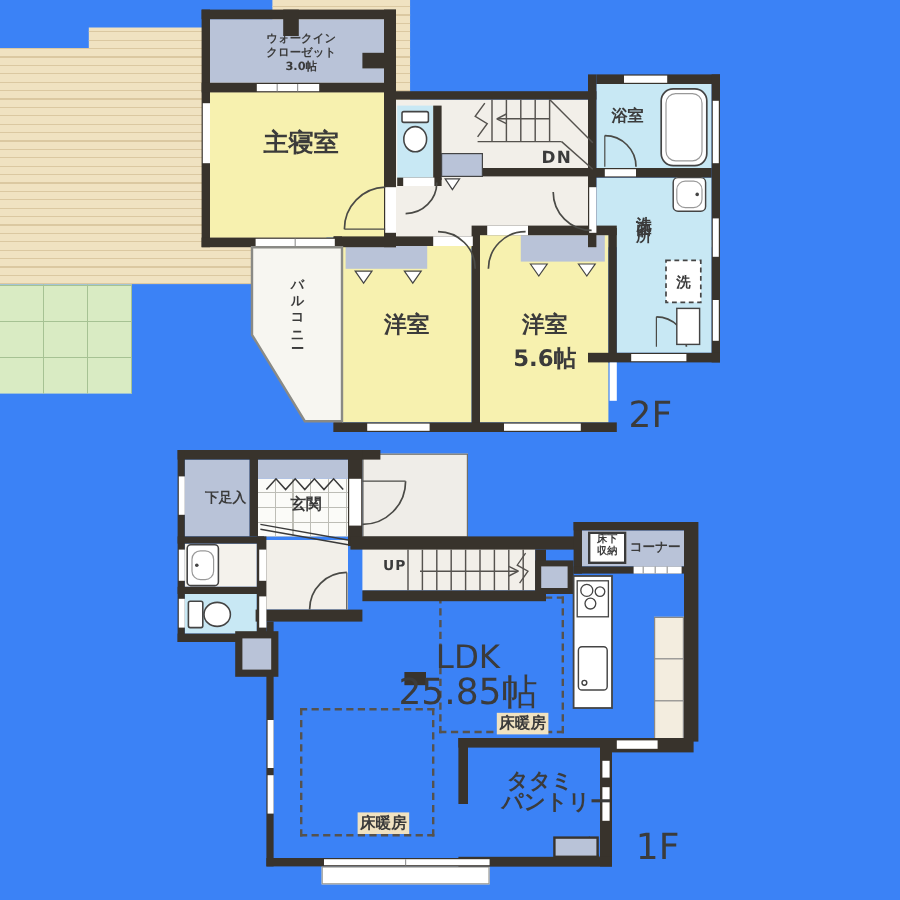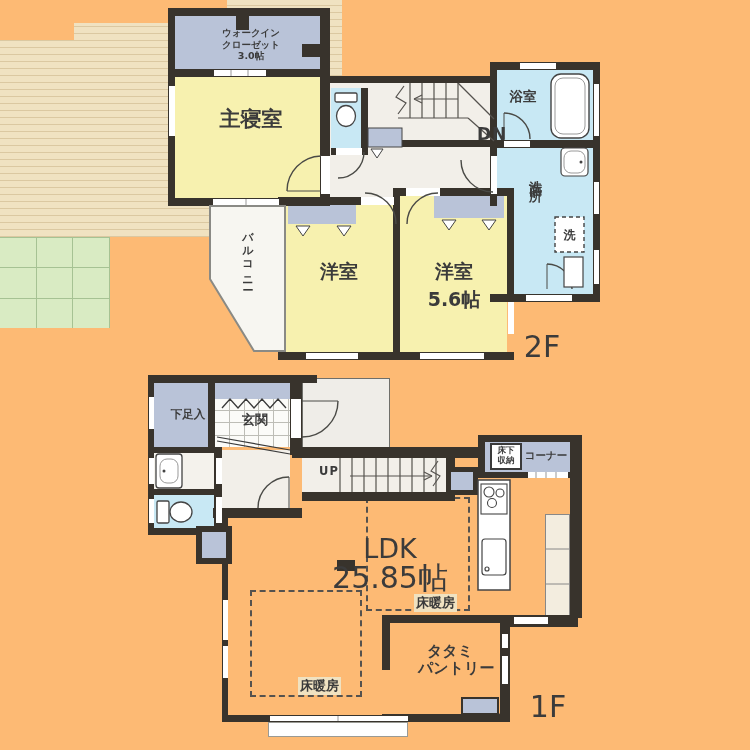--- a/index.html
+++ b/index.html
@@ -1,16 +1,16 @@
 <!DOCTYPE html>
 <html style="--wall: #38332C; --yellow: #F7F1AF; --gray: #B9C3D8; --blue: #C8E8F4; --cream: #F2EFE9; --wood: #F0E2C1; --tatami: #D9EBC3; --ink: #3B3B3B;"><head>
 <meta charset="utf-8">
 <style>
   html,body{margin:0;padding:0;background:#fff;}
-  #plan{position:relative;width:750px;height:750px;background:#fdba74;overflow:hidden;
+  #plan{position:relative;width:750px;height:750px;background:#3b82f6;overflow:hidden;
         font-family:"DejaVu Sans",sans-serif;}
   #plan *{box-sizing:border-box;}
   .rm,.w,.x,.t{position:absolute;}
   .w{background:var(--wall);z-index:3;}
   .thin{background:var(--wall);z-index:3;}
   .x{background:#fff;z-index:4;}
   .rm{z-index:1;}
   .t{z-index:6;color:var(--ink);font-weight:600;text-align:center;white-space:nowrap;}
   .vert{writing-mode:vertical-rl;text-orientation:upright;}
   .yellow{background:var(--yellow);}
@@ -295,21 +295,21 @@
     <div>クローゼット</div>
     <div>3.0帖</div>
   </div>
   <div class="t" style="left:186px;top:104px;width:130px;font-size:21px;line-height:30px">
     <div>主寝室</div>
   </div>
   <div class="t vert" style="left:239px;top:224px;font-size:11px;letter-spacing:2.5px">バルコニー</div>
   <div class="t" style="left:503px;top:88px;width:40px;font-size:13.5px">浴室</div>
   <div class="t vert" style="left:526px;top:170px;font-size:13px;letter-spacing:4px">洗面所</div>
   <div class="t" style="left:555px;top:227px;width:29px;font-size:12px">洗</div>
-  <div class="t" style="left:477px;top:124px;width:30px;font-size:17px;letter-spacing:1px">DN</div>
+  <div class="t" style="left:449px;top:124px;width:30px;font-size:14px;letter-spacing:1px">DN</div>
   <div class="t" style="left:293px;top:257px;width:92px;font-size:19px;line-height:28px">
     <div>洋室</div>
   </div>
   <div class="t" style="left:408px;top:257px;width:92px;font-size:19px;line-height:28px">
     <div>洋室</div>
     <div>5.6帖</div>
   </div>
   <div class="t" style="left:513px;top:329px;width:58px;font-size:30px;font-weight:500">2F</div>
 
   <div class="t" style="left:164px;top:407px;width:48px;font-size:11.5px">下足入</div>
@@ -319,19 +319,19 @@
     <div>床下</div>
     <div>収納</div>
   </div>
   <div class="t" style="left:520px;top:449px;width:52px;font-size:10.5px">コーナー</div>
   <div class="t" style="left:330px;top:534px;width:120px">
     <div style="font-size:27px;line-height:30px;font-weight:500">LDK</div>
     <div style="font-size:30px;line-height:27px;font-weight:400">25.85帖</div>
   </div>
   <div class="t heatlb" style="left:414px;top:594px;font-size:13px">床暖房</div>
   <div class="t heatlb" style="left:298px;top:677px;font-size:13px">床暖房</div>
-  <div class="t" style="left:418px;top:643px;width:64px;font-size:15px;line-height:17px">
+  <div class="t" style="left:418px;top:643px;width:64px;font-size:18px;line-height:17px">
     <div>タタミ</div>
     <div>パントリー</div>
   </div>
   <div class="t" style="left:519px;top:689px;width:58px;font-size:30px;font-weight:500">1F</div>
 
 </div>
 
 </body></html>

